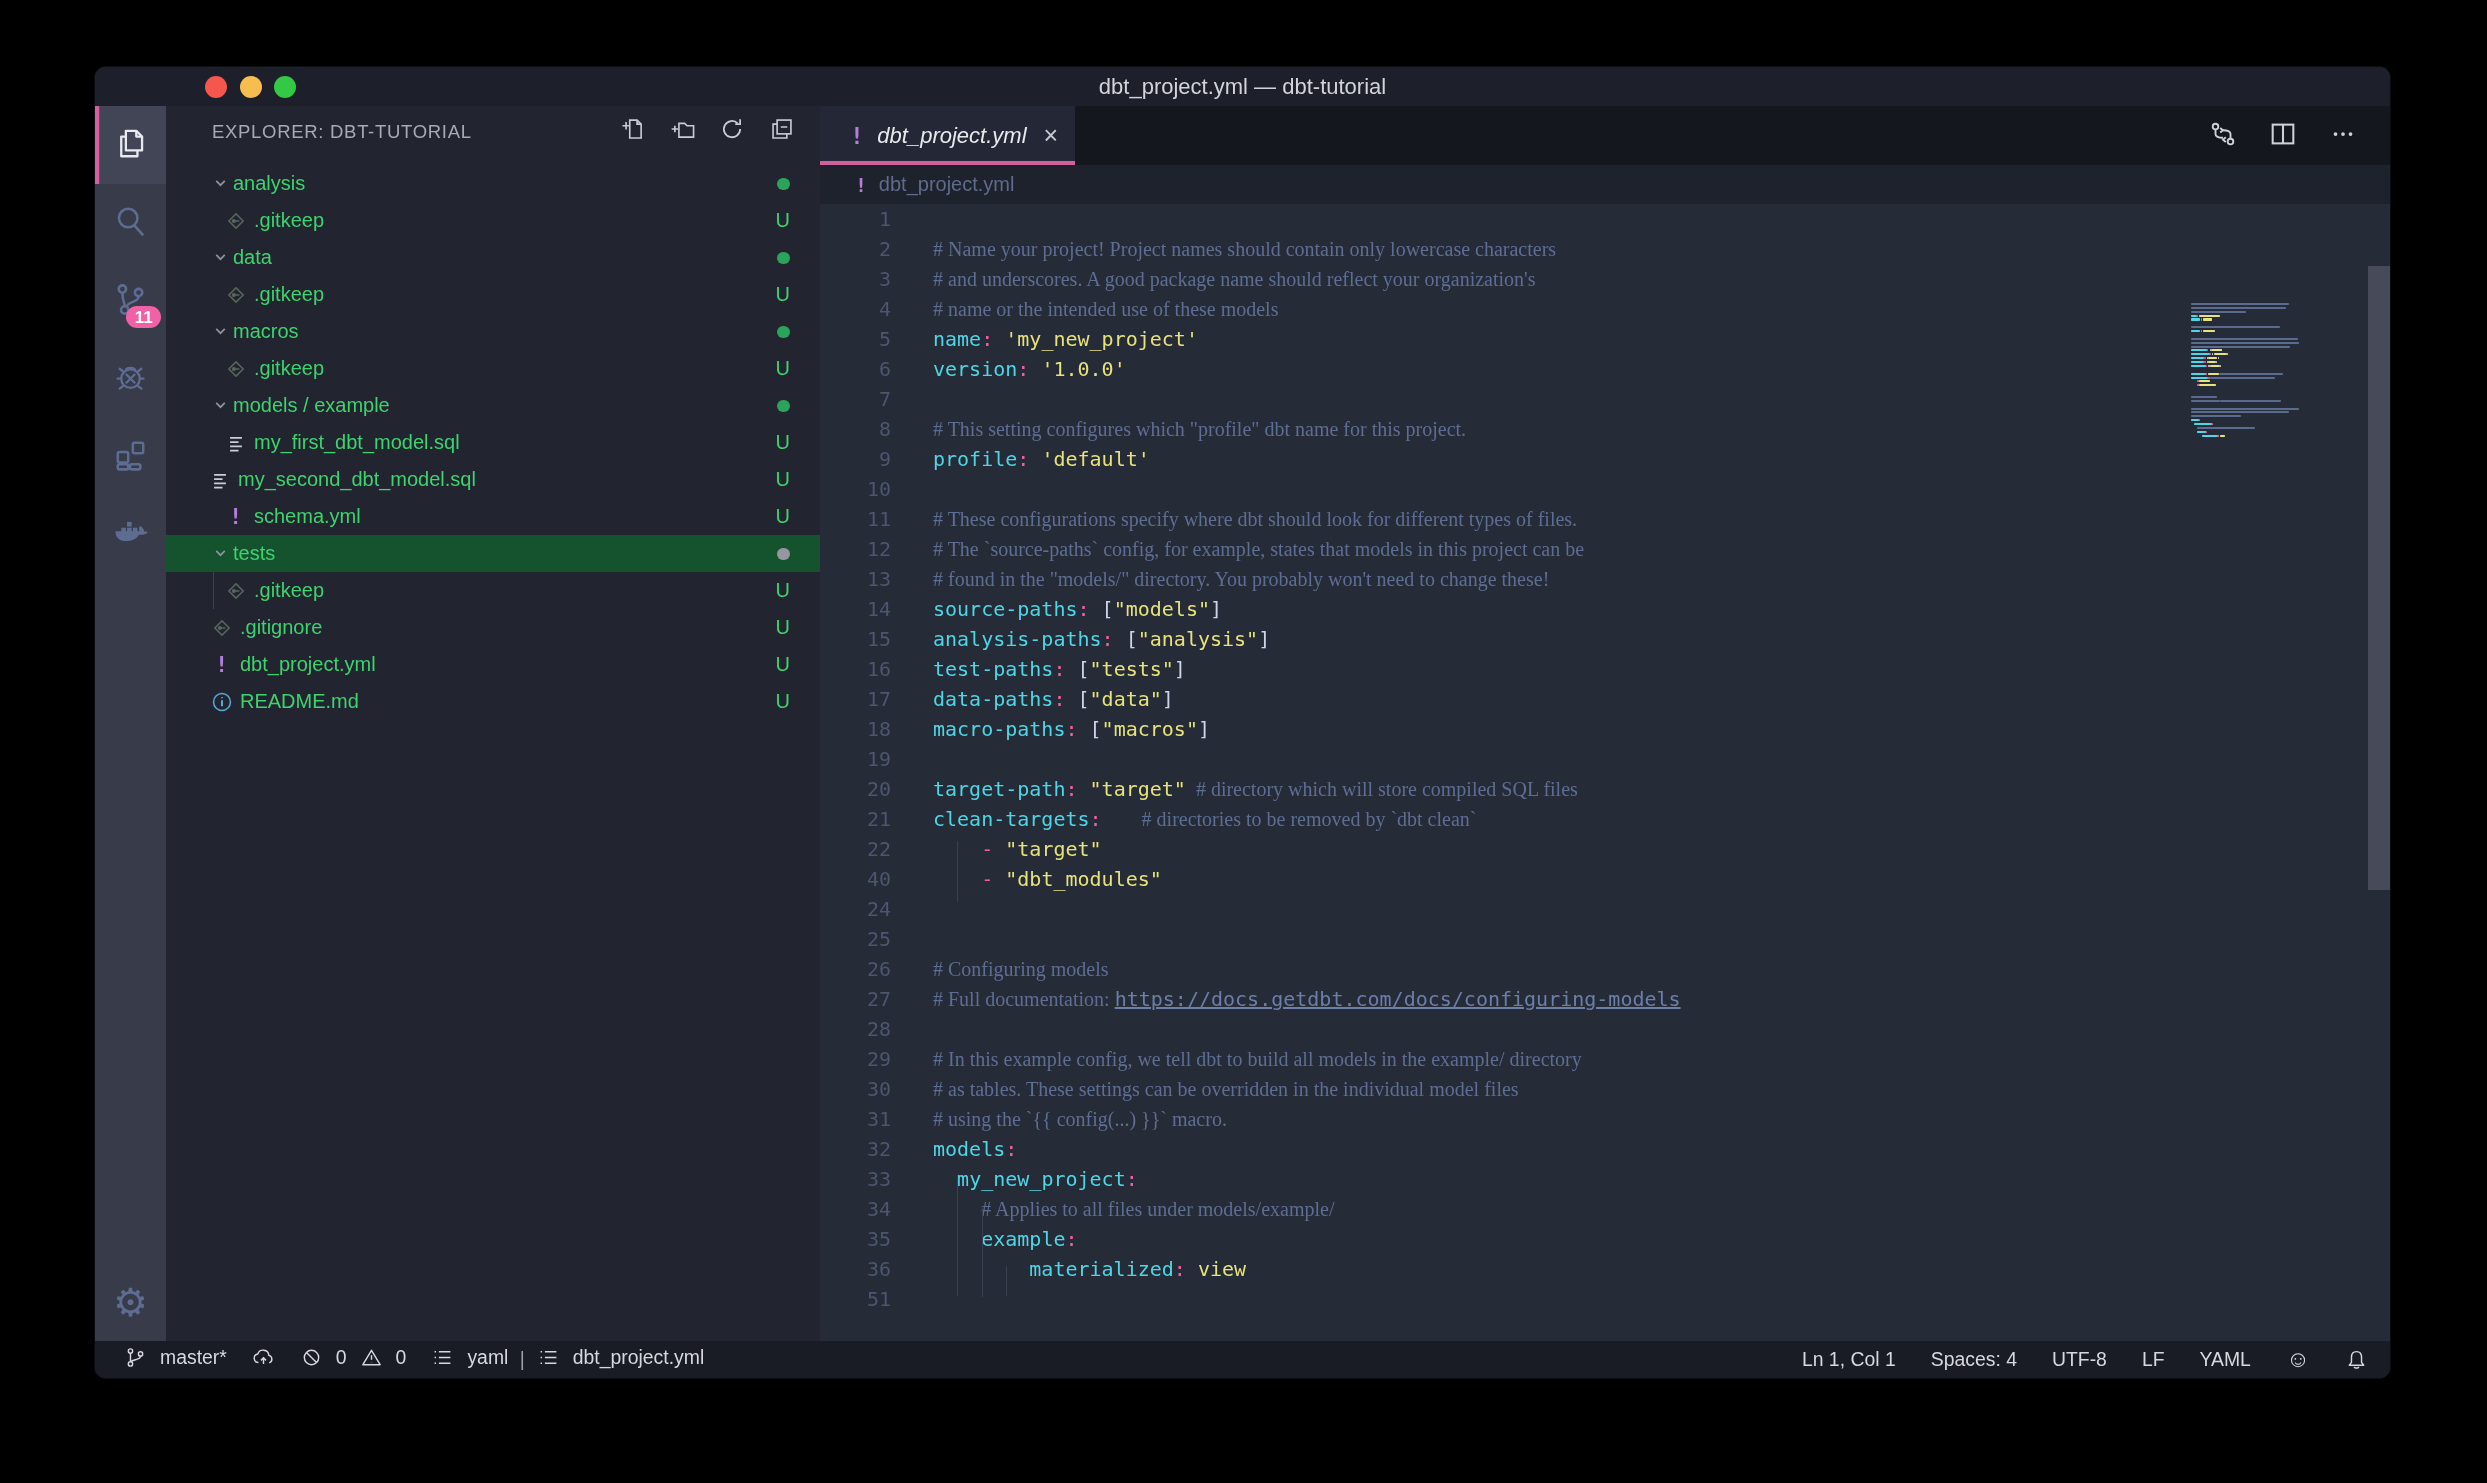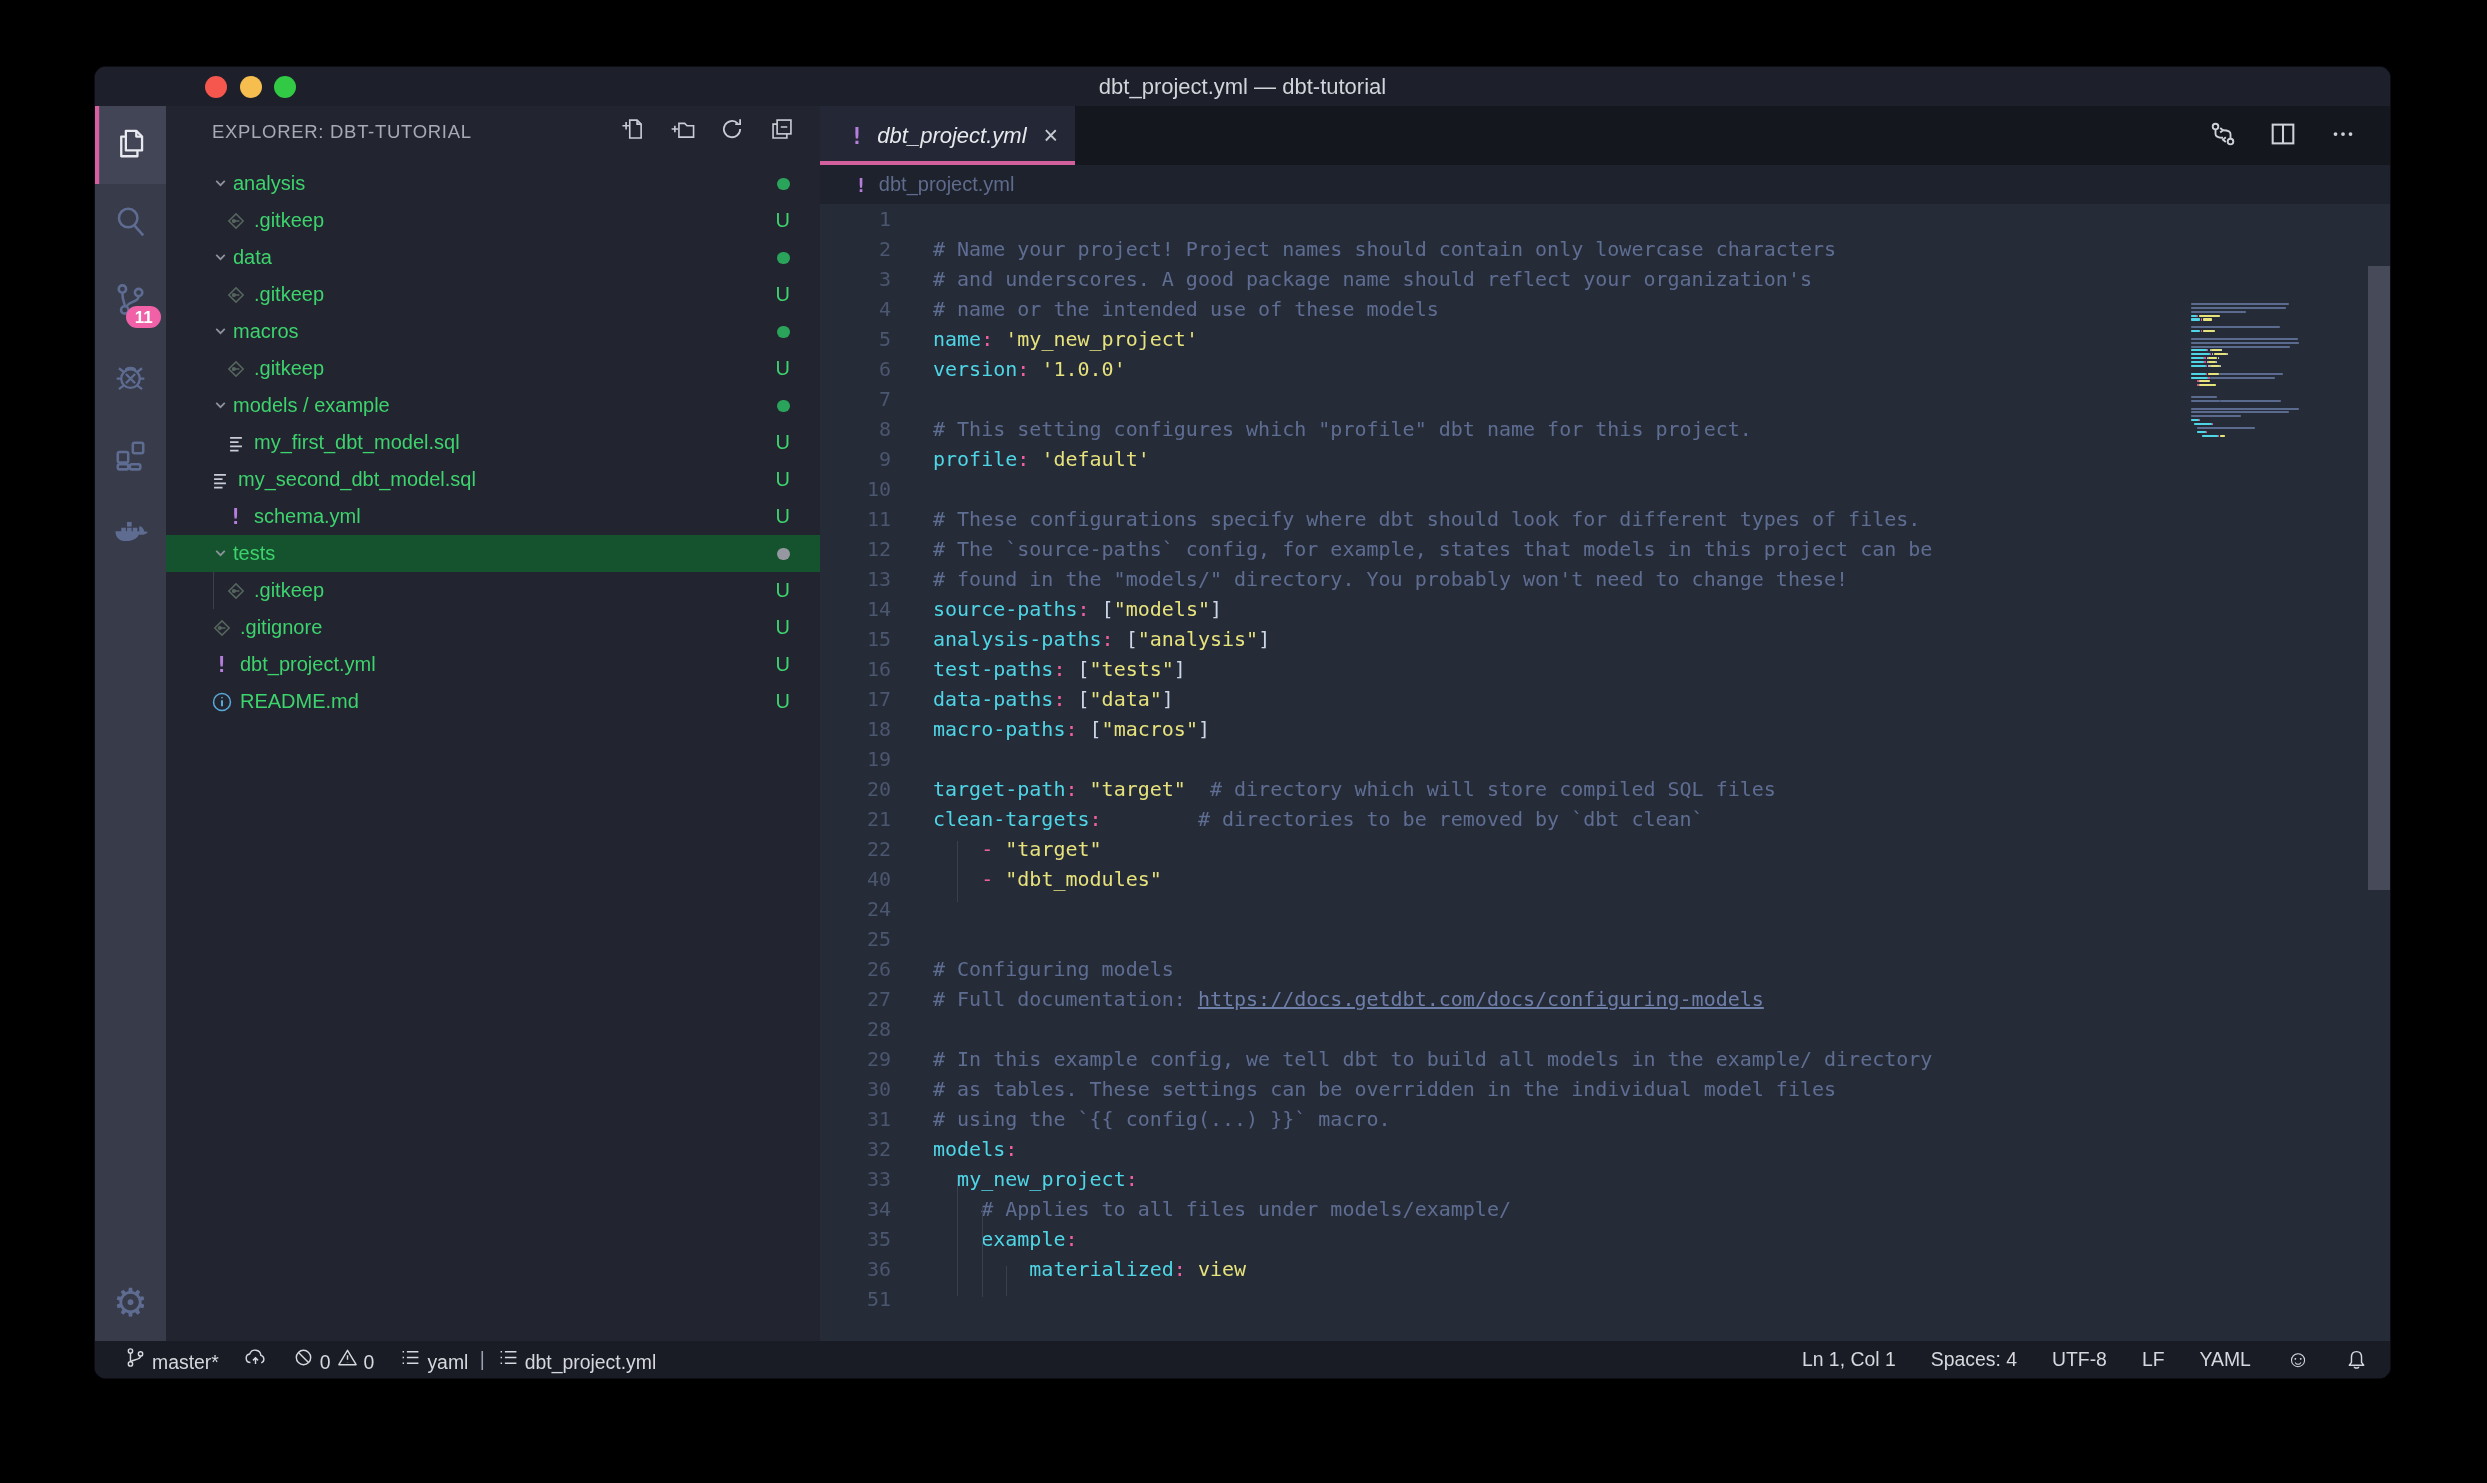--- a/index.html
+++ b/index.html
@@ -50,31 +50,31 @@
   .tab-label{font-style:italic;font-size:22px;color:#e8e9ed;}
   .tab-close{color:#c8cad2;font-size:25px;margin-left:3.4px;}
   .ed-actions{margin-left:auto;display:flex;align-items:center;gap:30px;padding-right:32px;color:#cfd1d8;}
   .ed-actions svg{width:30px;height:30px;}
   .breadcrumb{height:39px;background:#1e222c;display:flex;align-items:center;padding-left:35px;gap:11.8px;font-size:20px;color:#5f6b8c;flex:0 0 auto;}
   .bc-bang{color:#b57edc;font-weight:bold;font-size:20px;font-family:"DejaVu Sans Mono",monospace;}
   .code{flex:1;position:relative;font-family:"DejaVu Sans Mono",monospace;font-size:20px;overflow:hidden;}
   .line{height:30px;line-height:30px;display:flex;white-space:pre;}
   .ln{width:71px;text-align:right;color:#4b566f;flex:0 0 auto;}
   .lt{margin-left:42px;}
-  .tk-c{color:#5e6d92;} .tk-k{color:#4fd6e6;} .tk-p{color:#f05fa2;} .tk-s{color:#e6e27c;}
+  .tk-c{color:#5e6d92;font-family:Liberation Serif, serif;} .tk-k{color:#4fd6e6;} .tk-p{color:#f05fa2;} .tk-s{color:#e6e27c;}
   .tk-b{color:#ccd6e8;} .tk-t{color:#d6dce8;}
   .tk-l{color:#6d7ea8;text-decoration:underline;}
   .iguide{position:absolute;width:0.8px;background:#3a4050;}
   .minimap{position:absolute;top:95px;right:23px;width:179px;height:152px;}
   .mseg{position:absolute;height:2.2px;border-radius:0.8px;}
   .vscroll{position:absolute;top:62px;right:0;width:22px;height:624px;background:#4c505f;opacity:.85;}
   
   .statusbar{height:37px;background:#191c25;display:flex;align-items:center;font-size:19.4px;color:#d6d8dd;
     padding:0 22px 0 29px;flex:0 0 auto;}
-  .sb-item{display:flex;align-items:flex-end;gap:5px;margin-right:25px;}
+  .sb-item{display:flex;align-items:flex-start;gap:13px;margin-right:25px;}
   .sb-item svg{width:23px;height:23px;}
   .sb-sep{color:#9aa0ad;margin-right:11.8px;margin-left:-13.5px;}
   .sb-right{margin-left:auto;display:flex;align-items:center;gap:35px;}
   .sb-right .sb-item{margin-right:0;}
   .smiley-glyph{font-size:23.6px;line-height:1;}
 </style>
 </head>
 <body>
 
 <div class="window">

